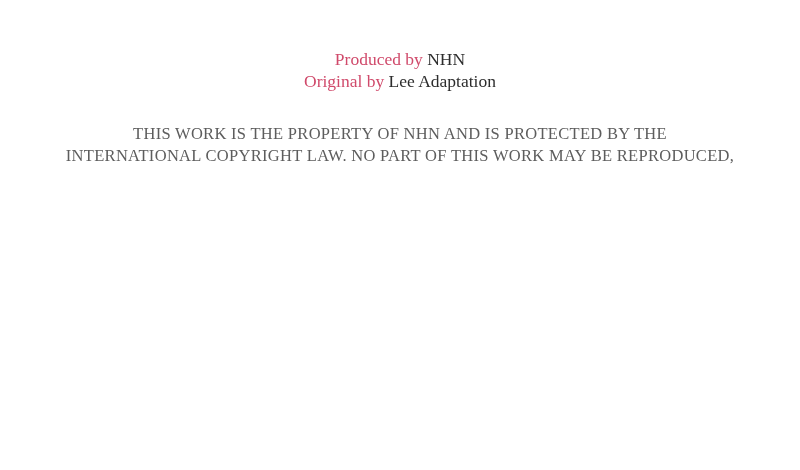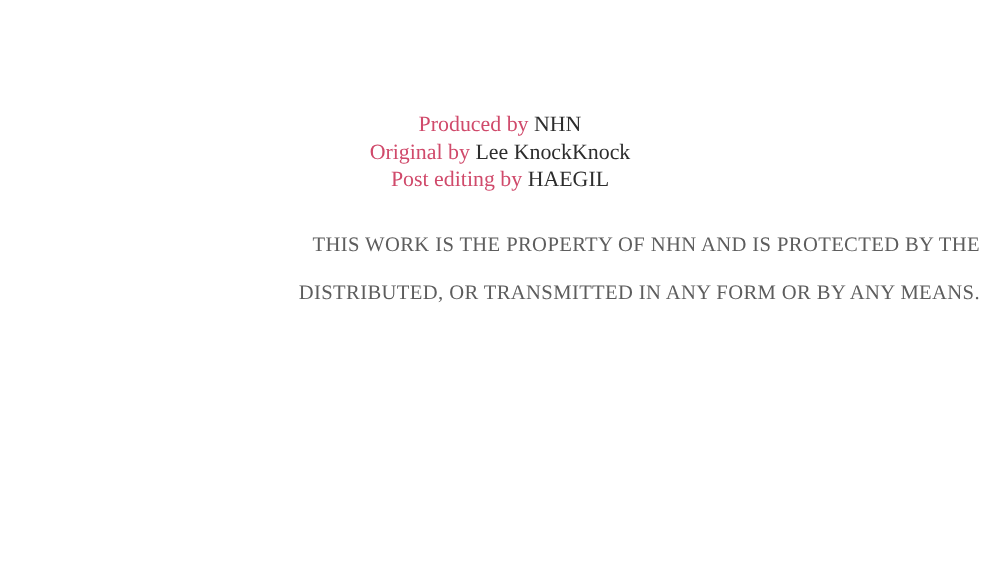--- a/index.html
+++ b/index.html
@@ -10,21 +10,21 @@
   body {
     width: 800px;
     height: 470px;
     overflow: hidden;
     font-family: "Liberation Serif", "DejaVu Serif", serif;
   }
   .page {
     width: 800px;
     height: 468px;
     box-sizing: border-box;
-    padding-top: 88px;
+    padding-top: 48px;
     text-align: center;
   }
   .credits {
     margin: 0 auto;
   }
   .credit-line {
     margin: 0;
     font-size: 17.5px;
     line-height: 22px;
     white-space: nowrap;
@@ -32,27 +32,26 @@
   .credit-role {
     color: #d04a6b;
   }
   .credit-name {
     color: #2d2d2d;
   }
   .copyright {
     margin-top: 31px;
   }
   .copyright-line {
-    margin: 16px;
+    margin: 0;
     font-size: 16.5px;
     line-height: 22px;
     letter-spacing: 0.3px;
     color: #5d5d5d;
     white-space: nowrap;
-    text-align: right;
   }
   .translation-line {
     margin: 23px 0 0 0;
     font-size: 15px;
     line-height: 20px;
     color: #4a4a4a;
     white-space: nowrap;
   }
 </style>
 </head>
@@ -60,27 +59,23 @@
 
 <div class="page">
 
   <div class="credits">
     <p class="credit-line">
       <span class="credit-role">Produced by</span>
       <span class="credit-name">NHN</span>
     </p>
     <p class="credit-line">
       <span class="credit-role">Original by</span>
-      <span class="credit-name">Lee KnockKnock</span>
-    </p>
-    <p class="credit-line">
-      <span class="credit-role">Post editing by</span>
-      <span class="credit-name">HAEGIL</span>
+      <span class="credit-name">Lee Adaptation</span>
     </p>
   </div>
 
   <div class="copyright">
     <p class="copyright-line">THIS WORK IS THE PROPERTY OF NHN AND IS PROTECTED BY THE</p>
-    <p class="copyright-line">DISTRIBUTED, OR TRANSMITTED IN ANY FORM OR BY ANY MEANS.</p>
+    <p class="copyright-line">INTERNATIONAL COPYRIGHT LAW. NO PART OF THIS WORK MAY BE REPRODUCED,</p>
   </div>
 
 
 </div>
 
 </body></html>

